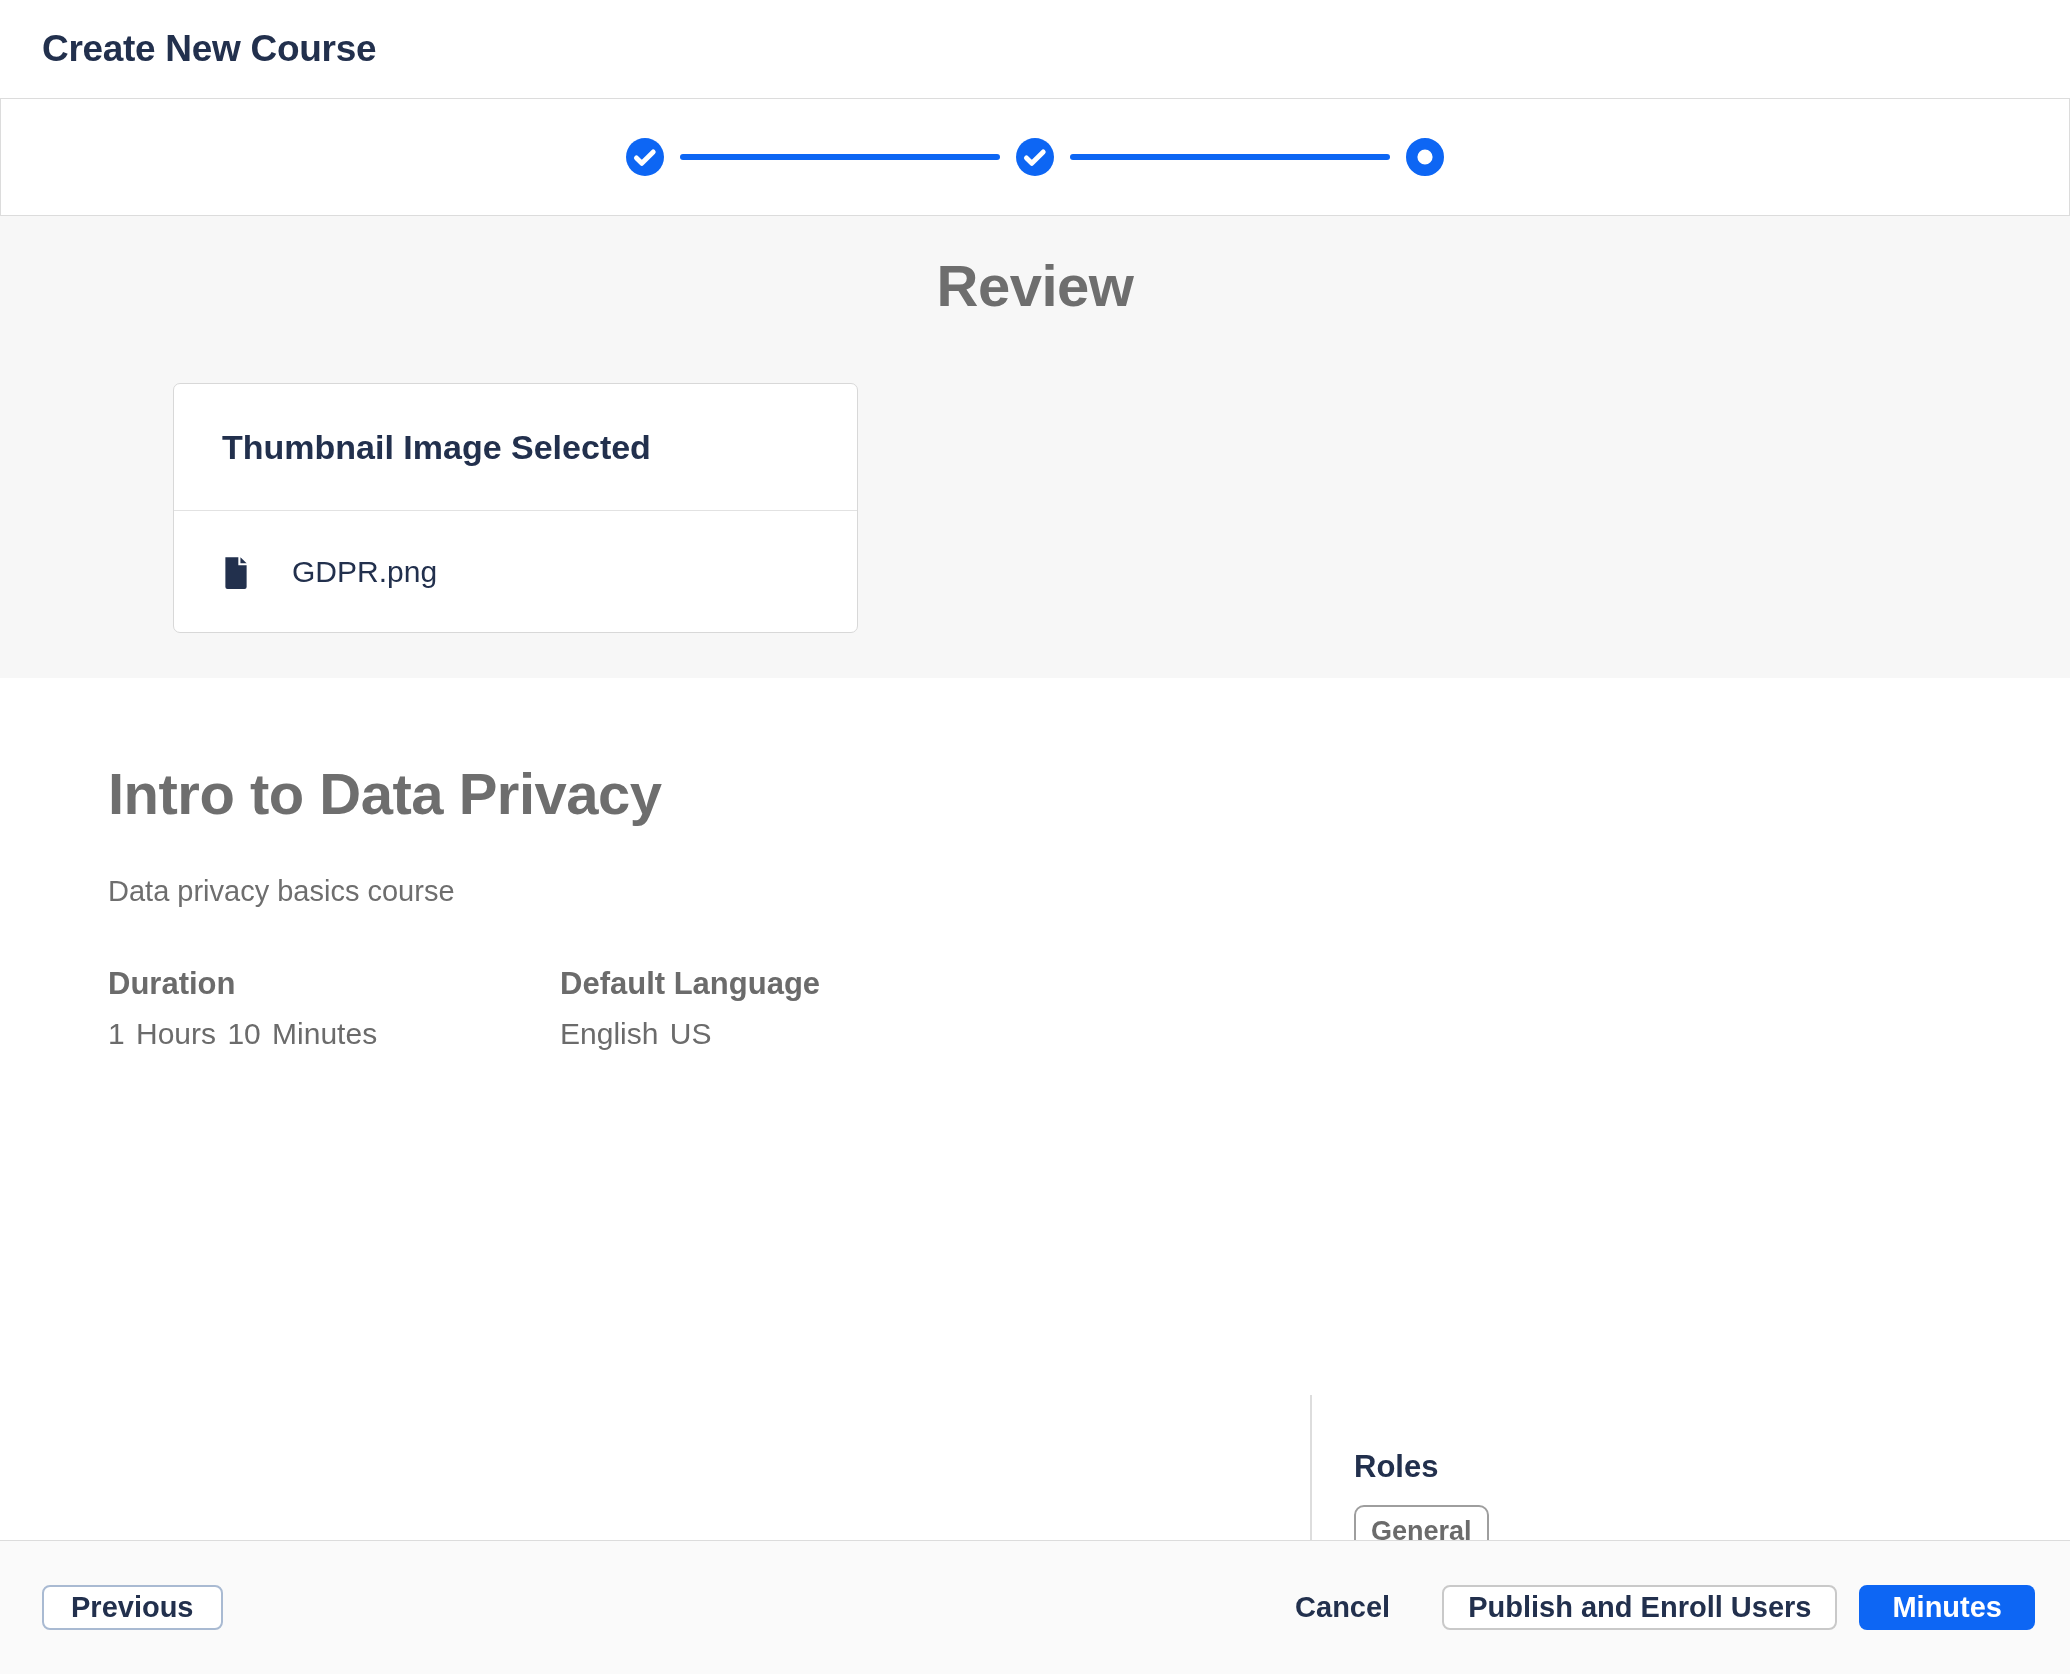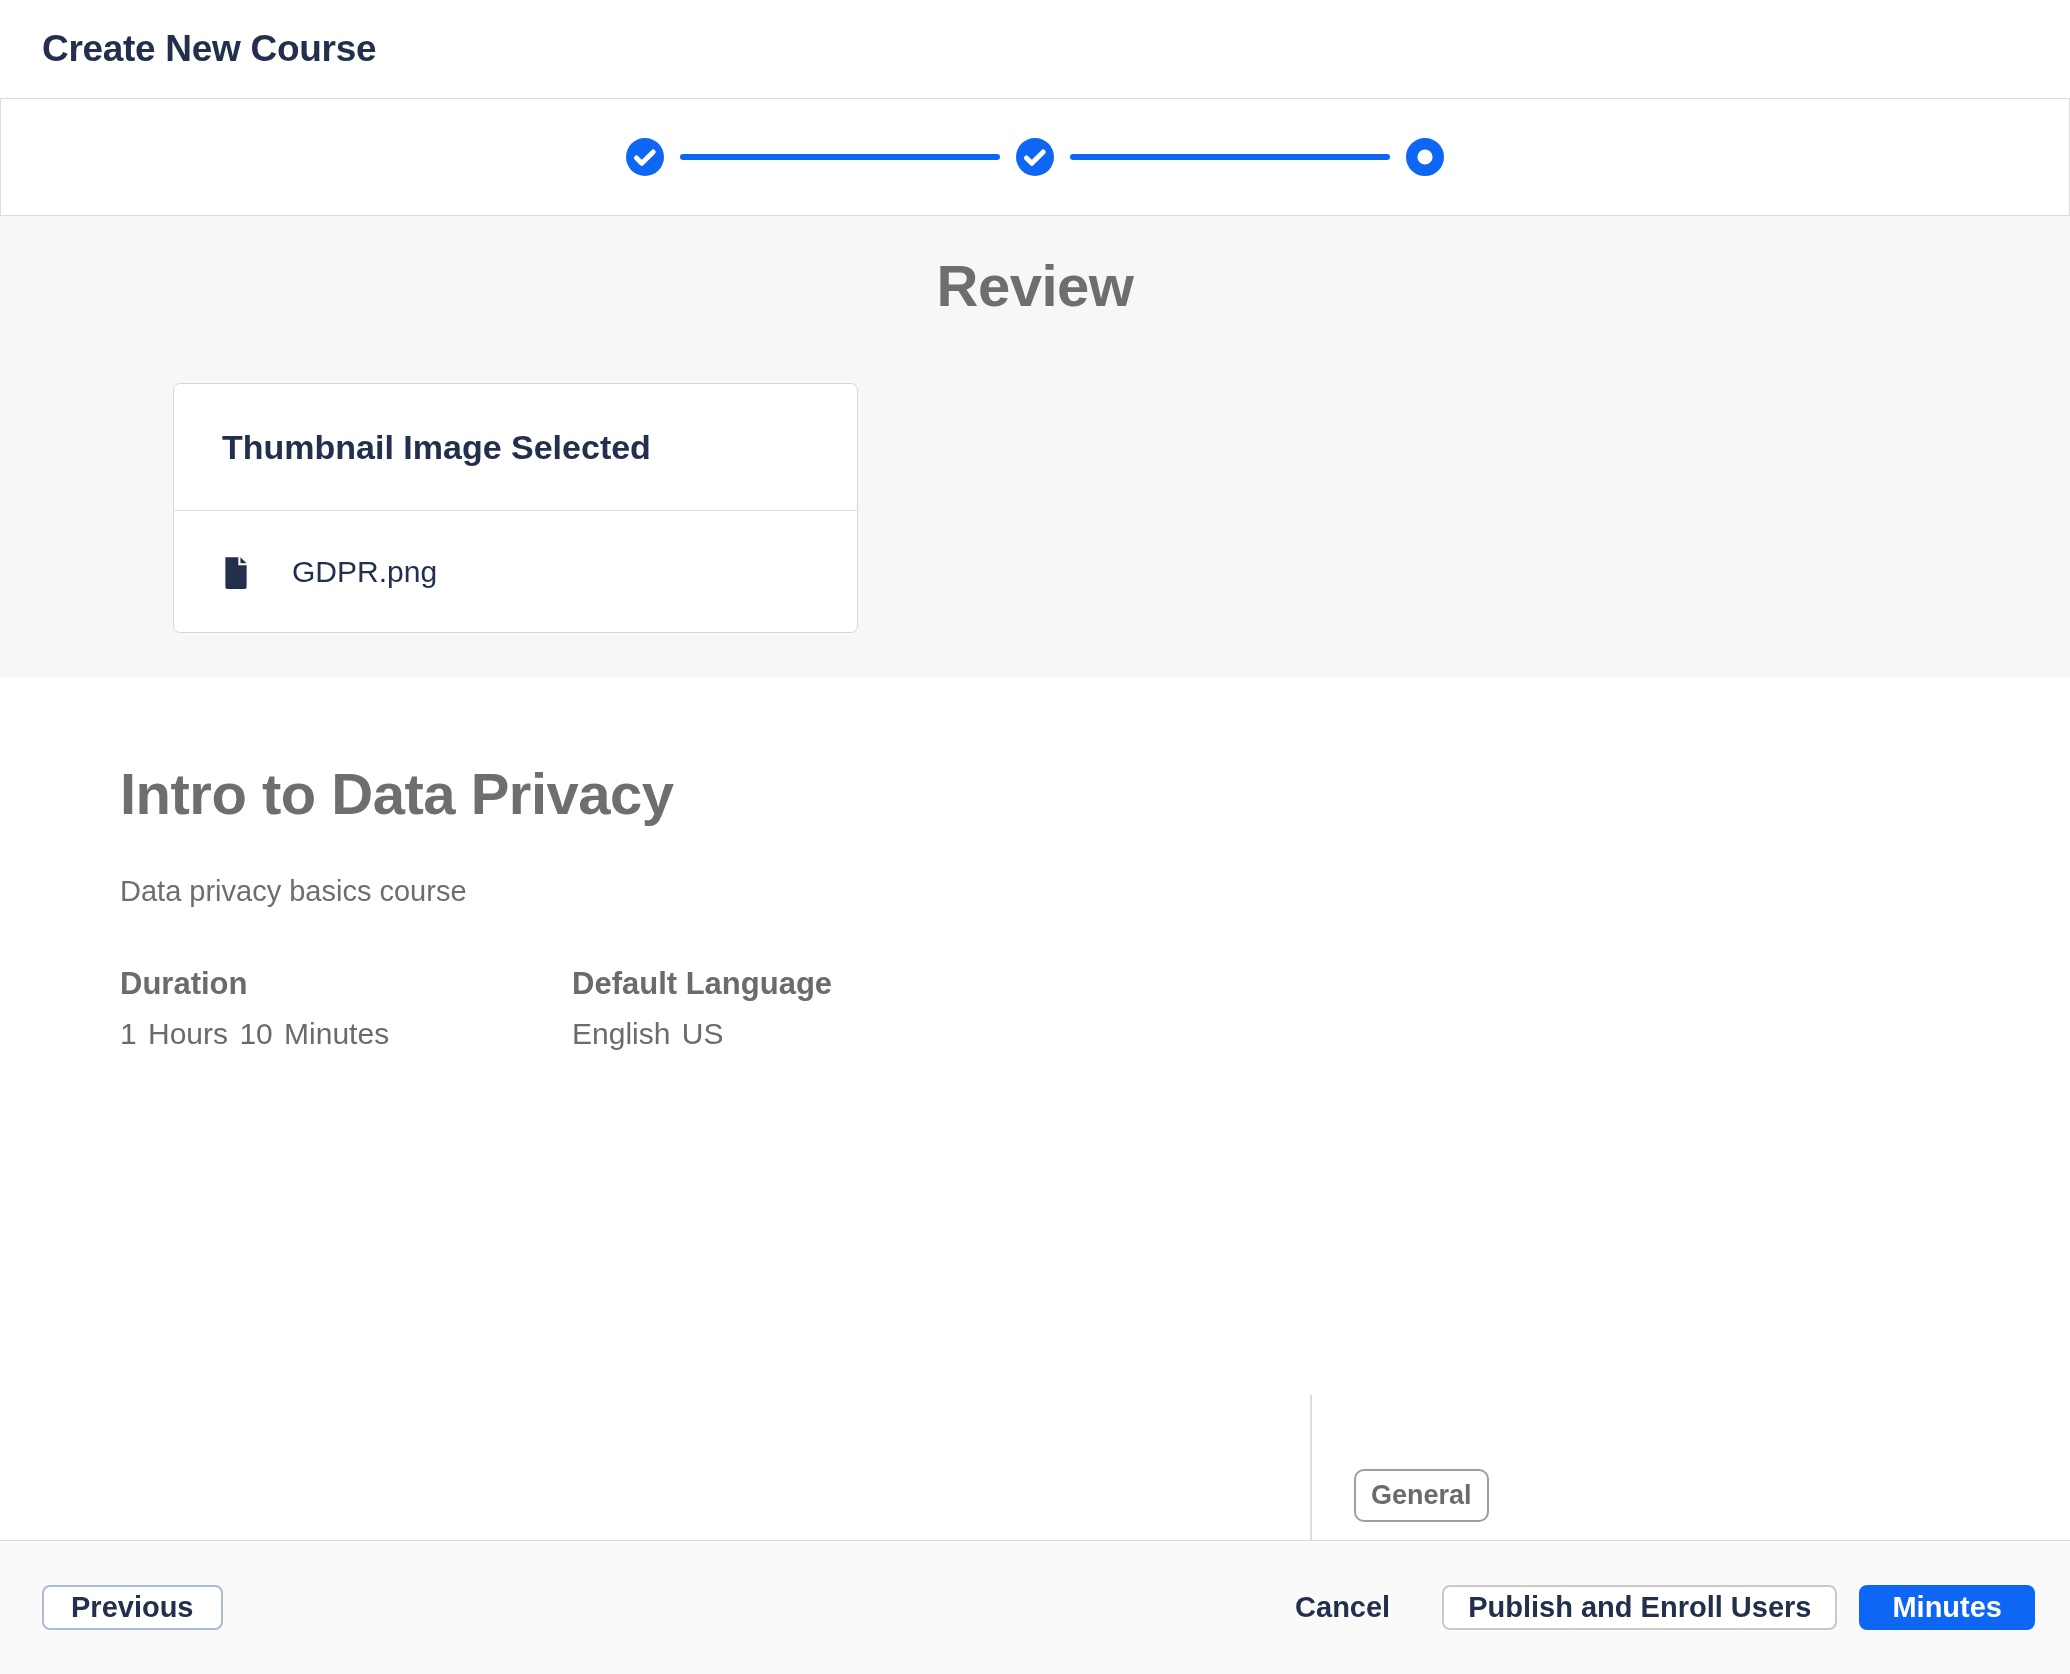--- a/index.html
+++ b/index.html
@@ -68,21 +68,21 @@
     padding: 0 48px;
   }
   .file-icon-wrap { width: 28px; height: 34px; flex: 0 0 auto; margin-right: 42px; }
   .file-name { font-size: 30px; color: #22304d; }
 
   
   .main-section {
     position: absolute; top: 678px; left: 0; right: 0; bottom: 134px;
     background: #ffffff;
   }
-  .course-pane { position: absolute; left: 120px; top: 86px; width: 1100px; }
+  .course-pane { position: absolute; left: 108px; top: 86px; width: 1100px; }
   .course-title {
     font-size: 58px; font-weight: 700; color: #6e6e6e; letter-spacing: -0.5px;
     line-height: 1.05;
   }
   .course-description {
     margin-top: 50px;
     font-size: 29px; color: #6e6e6e;
   }
   .details-row { margin-top: 58px; display: flex; }
   .detail-col-duration { width: 452px; }
@@ -213,20 +213,21 @@
       <div>
         <div class="detail-label">Default Language</div>
         <div class="detail-value">English US</div>
       </div>
     </div>
   </div>
 
   <aside class="tags-sidebar">
 
     <div class="tag-section">
+      <div class="tag-section-label">Roles</div>
       <div class="chips-row">
         <span class="chip">General</span>
       </div>
     </div>
 
     <div class="tag-section">
       <div class="tag-section-label">Laws</div>
       <div class="chips-row">
         <span class="chip">GDPR</span>
         <span class="chip">CCPA</span>

